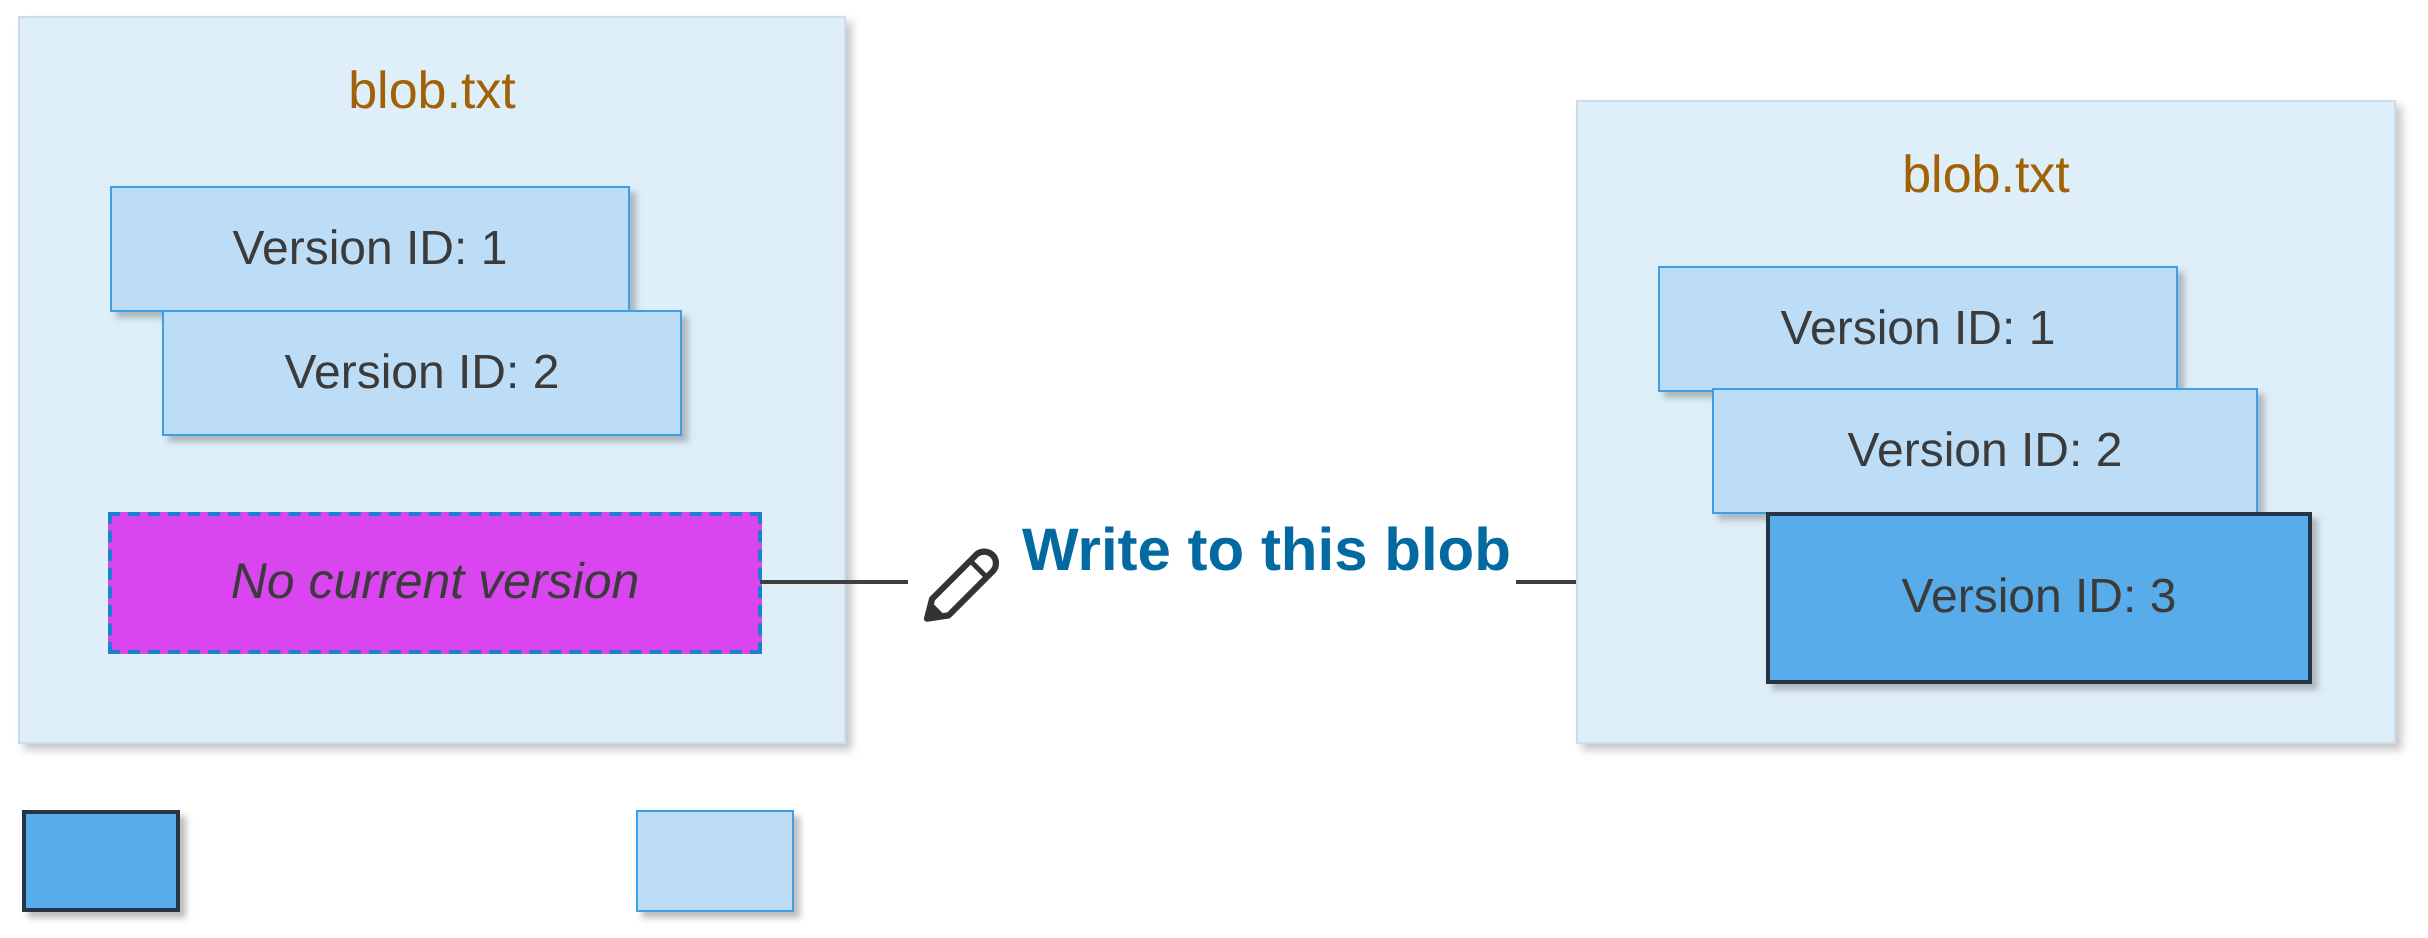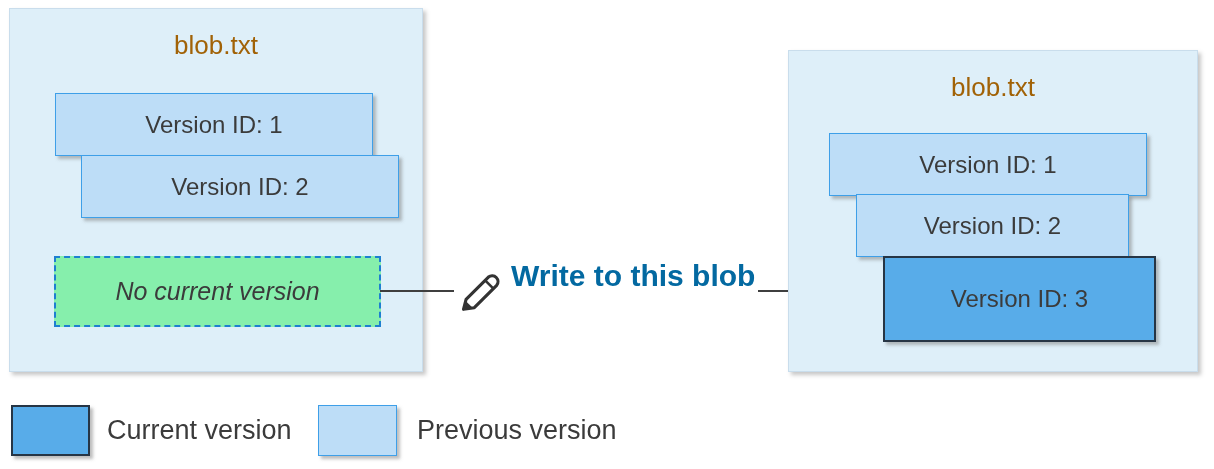--- a/index.html
+++ b/index.html
@@ -31,21 +31,21 @@
     top: 21px; left: 0; right: 0;
     text-align: center;
     font-size: 26px;
     color: #a16207;
   }
 
   
   .vcard {
     position: absolute;
     height: 63px;
-    width: 318px;
+    width: 260px;
     display: flex;
     align-items: center;
     justify-content: center;
     font-size: 24px;
     color: #3b3b3b;
     background: #bdddf7;
     border: 1px solid #3e9fe8;
     box-shadow: 3px 3px 3px rgba(125,125,125,0.5);
   }
   .vcard.current {
@@ -57,21 +57,21 @@
   #b1v2 { left: 71px; top: 146px; }
   #b2v1 { left: 40px; top: 82px; }
   #b2v2 { left: 67px; top: 143px; width: 273px; }
   #b2v3 { left: 94px; top: 205px; width: 273px; }
 
   
   .dashed-box {
     position: absolute;
     left: 44px; top: 247px;
     width: 327px; height: 71px;
-    background: #86efac;
+    background: #d946ef;
     border: 2px dashed #1e7fd0;
     display: flex;
     align-items: center;
     justify-content: center;
     font-size: 25px;
     font-style: italic;
     color: #3b3b3b;
   }
 
   
@@ -161,17 +161,15 @@
     </div>
     <div class="vcard" id="b2v2">
       <span>Version ID: 2</span>
     </div>
     <div class="vcard current" id="b2v3">
       <span>Version ID: 3</span>
     </div>
   </div>
 
   <div class="legend-swatch" id="swatch-current" style="background-color: rgb(88, 172, 233);"></div>
-  <div class="legend-label" id="label-current">Current version</div>
   <div class="legend-swatch" id="swatch-previous" style="background-color: rgb(189, 221, 247);"></div>
-  <div class="legend-label" id="label-previous">Previous version</div>
 
 </div>
 
 </body></html>

